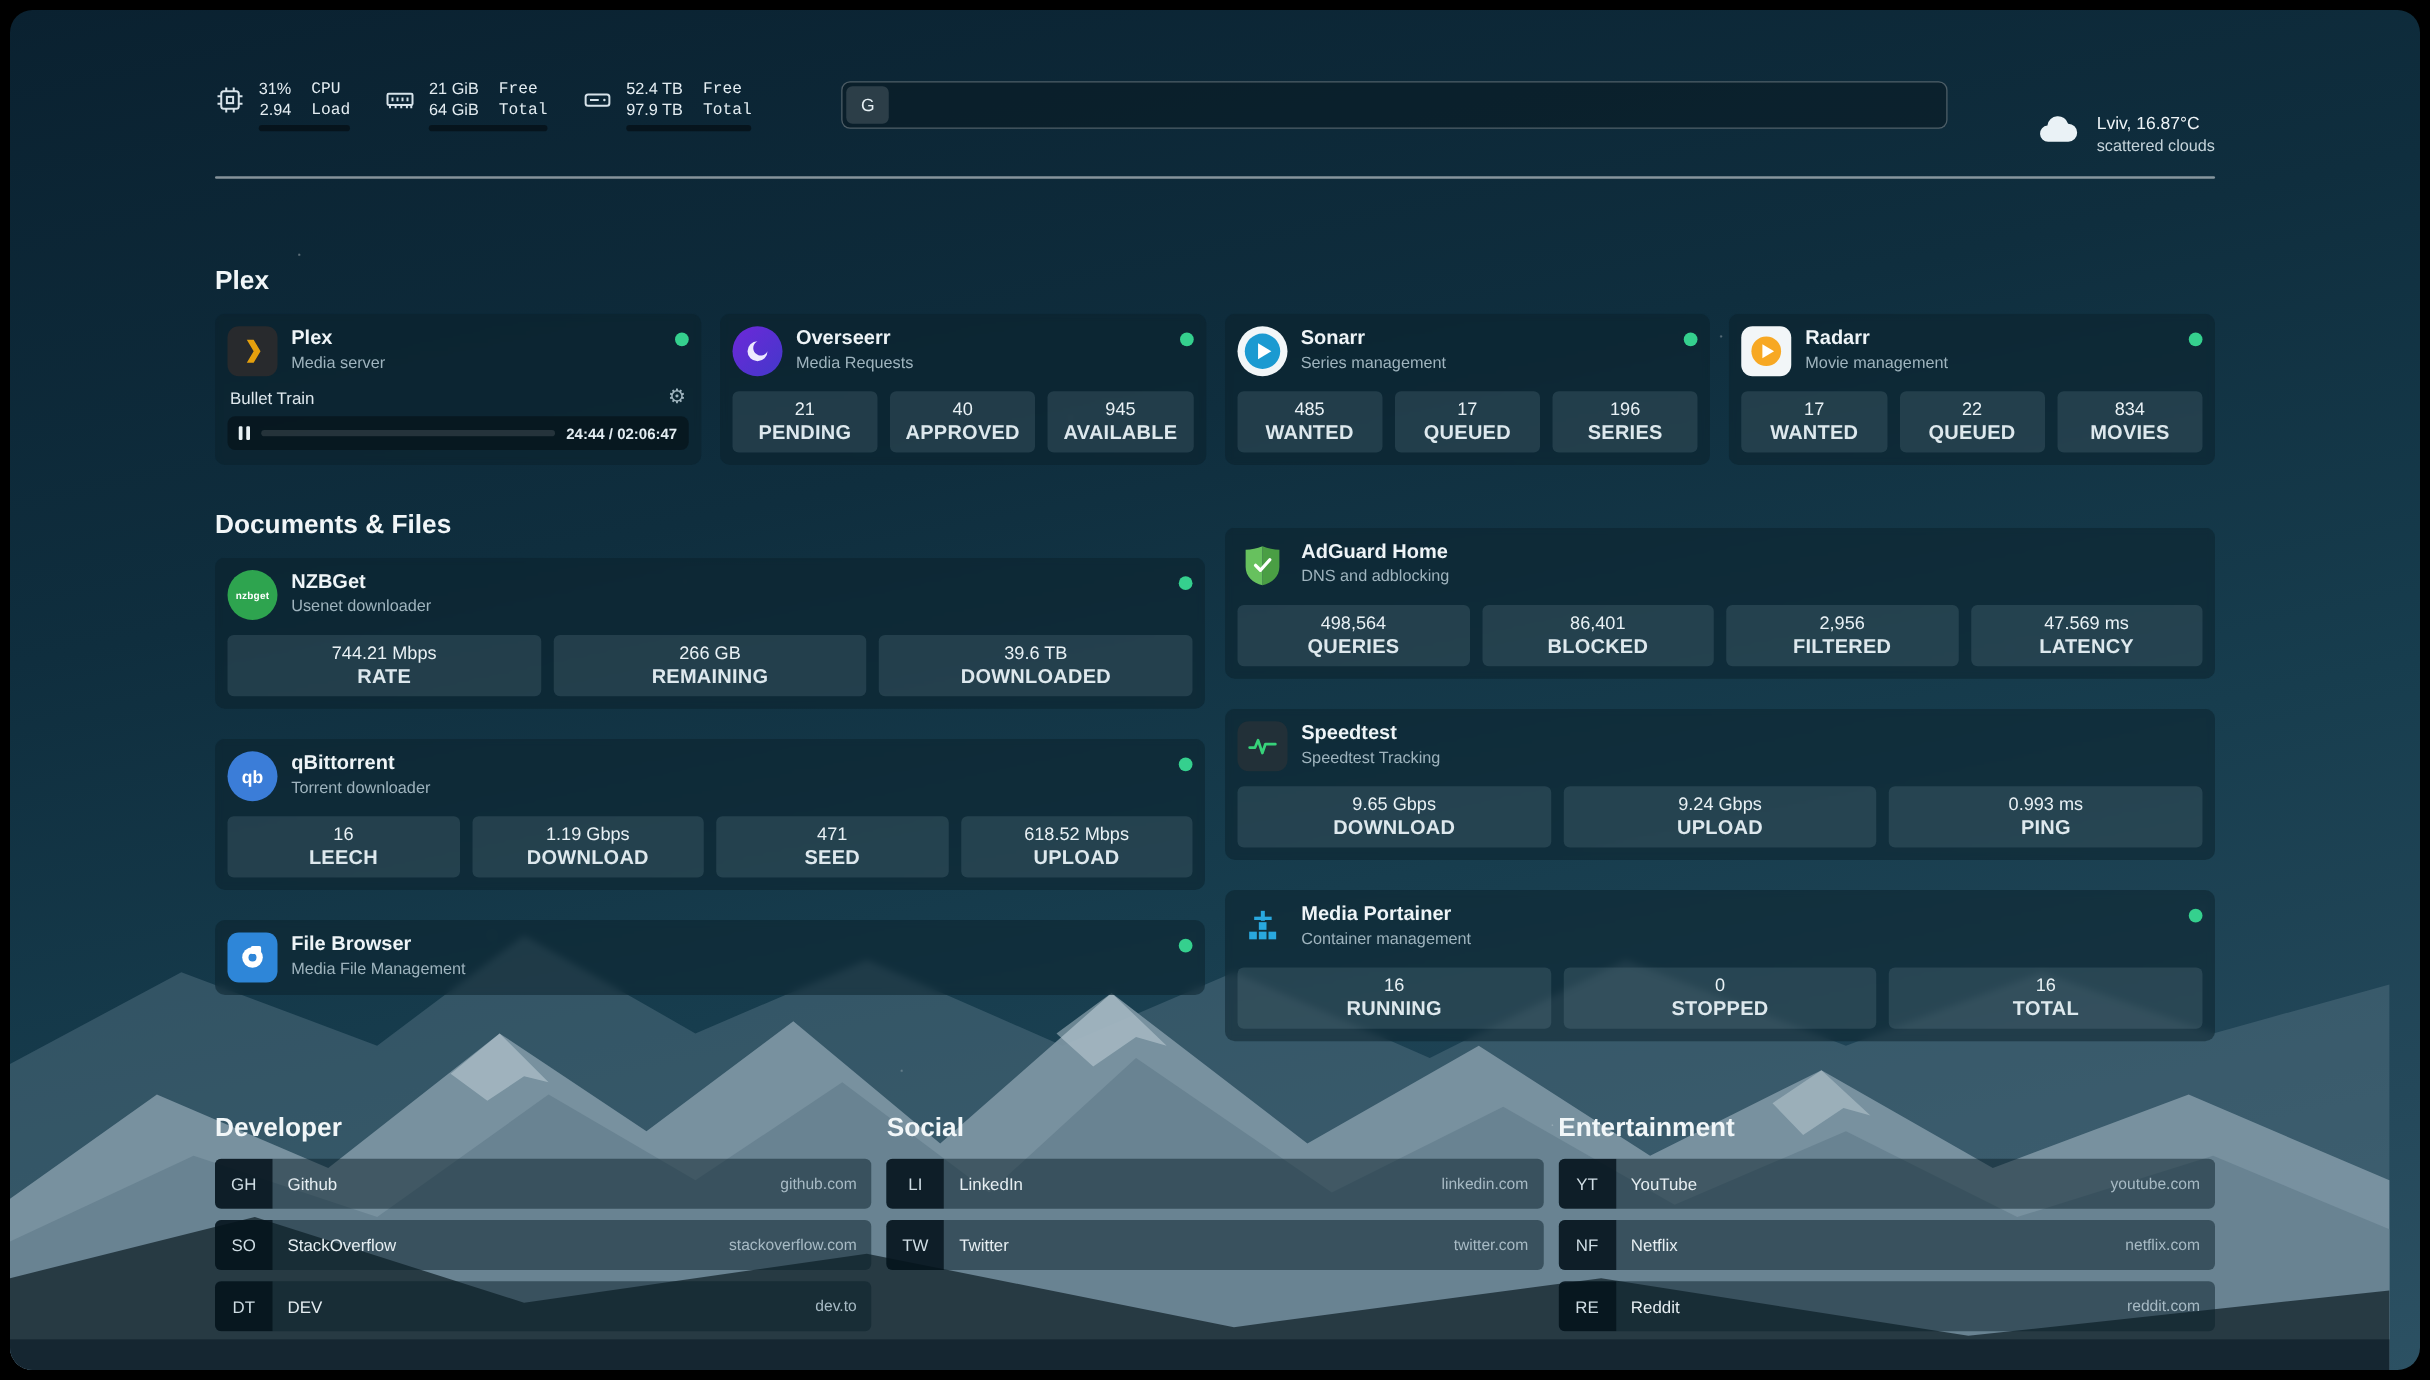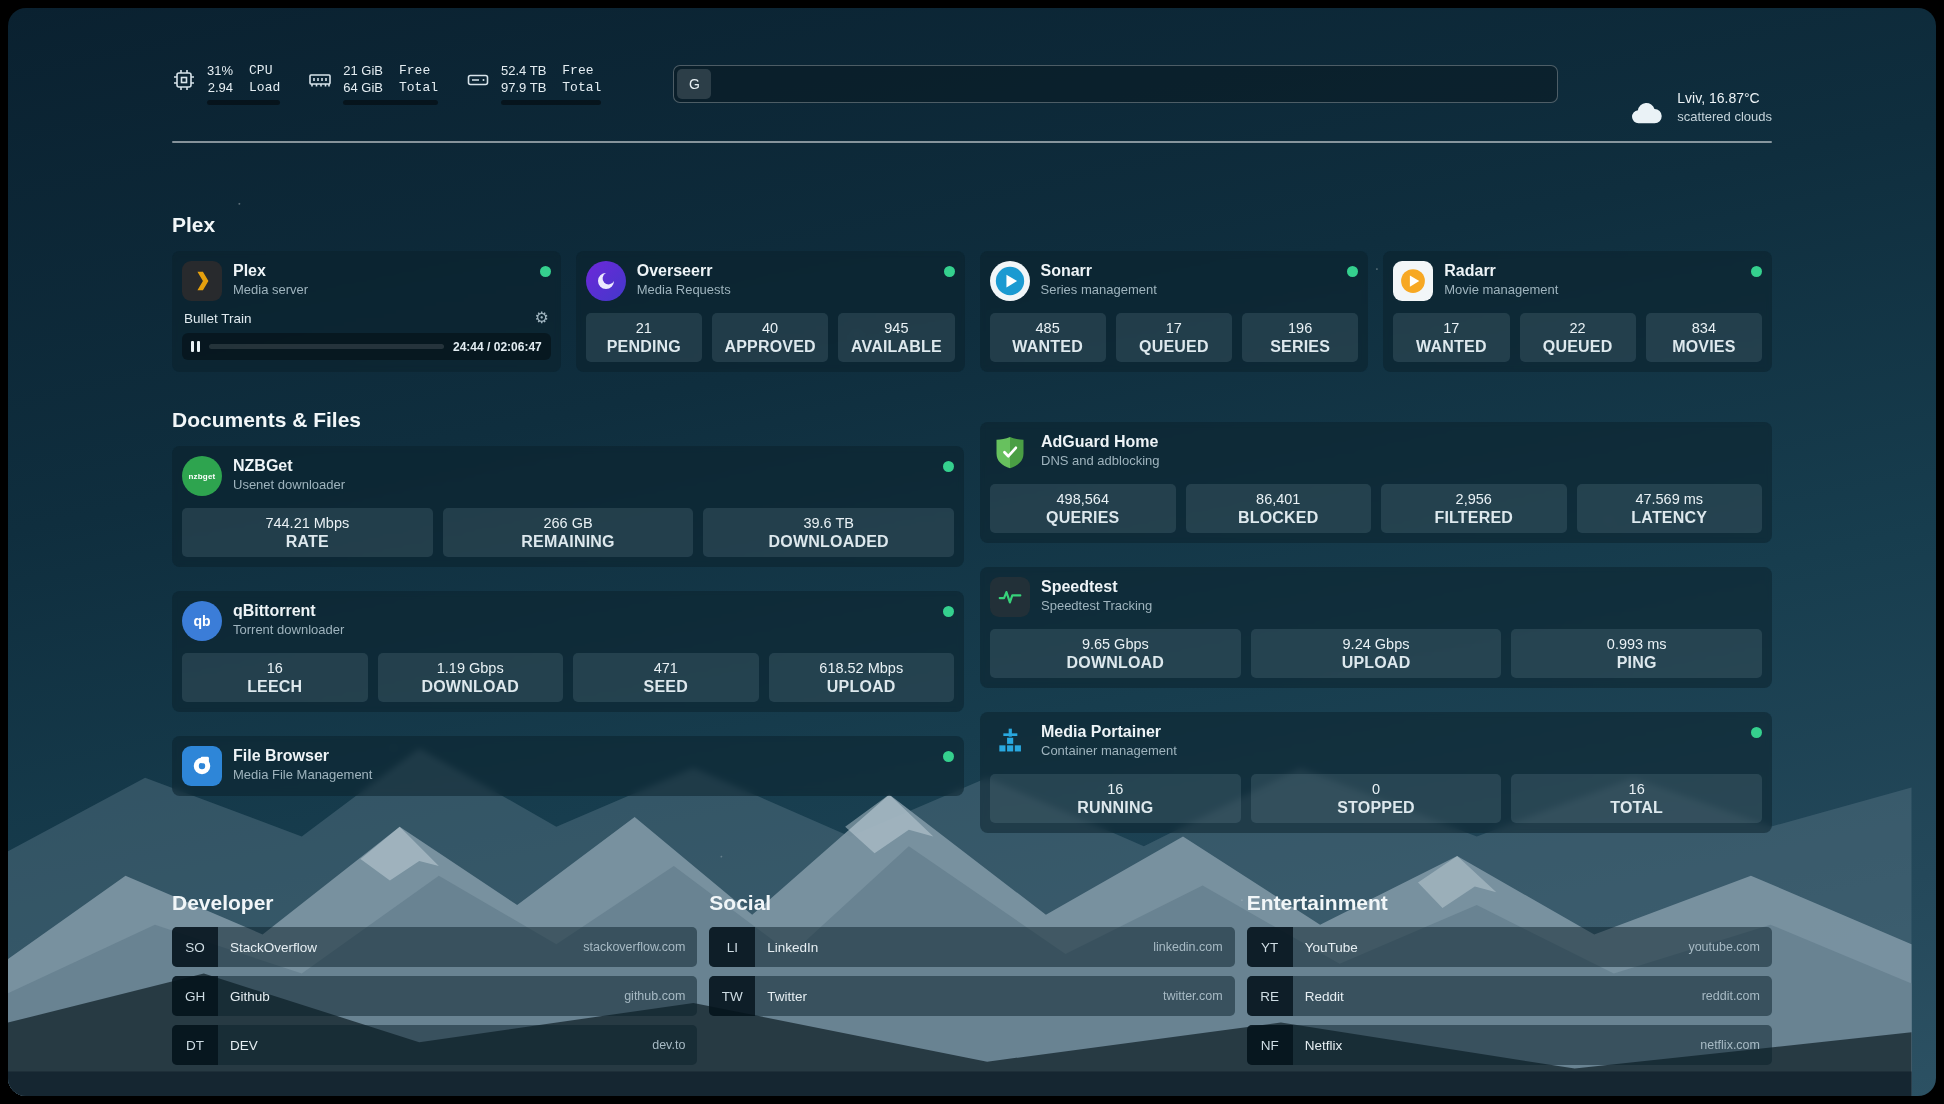--- a/index.html
+++ b/index.html
@@ -28,21 +28,21 @@
   .res-val{text-align:right;}
   .res-lab{color:#e4edf2;font-family:Liberation Mono, monospace;}
   .res-bar{grid-column:1 / span 2;margin-top:4px;height:5px;border-radius:3px;background:rgba(0,0,0,.45);overflow:hidden;}
   .res-fill{height:100%;background:#c9d6dd;border-radius:3px;}
   .search-wrap{flex:1;margin:0 44px;display:flex;align-items:center;background:rgba(8,24,32,.5);
     border:1px solid rgba(255,255,255,.28);border-radius:7px;height:38px;padding:3px;box-sizing:border-box;}
   input.search{flex:1;background:transparent;border:0;outline:0;color:#e8f1f5;font-size:14px;padding:0 12px;}
   input.search::placeholder{color:#93a8b2;}
   .search-btn{width:34px;align-self:stretch;background:rgba(255,255,255,.14);border-radius:5px;color:#e8f1f5;
     display:flex;align-items:center;justify-content:center;font-size:14px;cursor:pointer;}
-  .weather{display:flex;align-items:flex-end;gap:13px;color:#eef4f7;margin-top:47px;}
+  .weather{display:flex;align-items:flex-start;gap:13px;color:#eef4f7;margin-top:47px;}
   .weather-text{line-height:1.35;}
   .weather-loc{font-size:14px;}
   .weather-cond{font-size:13px;color:#c4d3da;}
   .divider{margin-top:16px;height:2px;background:rgba(255,255,255,.5);border-radius:1px;}
 
   
   .section-title{font-size:21px;font-weight:600;color:#f1f6f8;}
   .media-title{margin-top:70px;}
   .media-grid{display:grid;grid-template-columns:repeat(4,1fr);gap:15px;margin-top:14px;}
   .card{background:rgba(9,31,41,.5);border-radius:8px;padding:10px;backdrop-filter:blur(3px);cursor:pointer;}
@@ -468,30 +468,30 @@
         </div>
       </div>
     </div>
 
     <div class="bookmarks">
 
       <div>
         <div class="section-title">Developer</div>
         <div class="bm-list">
           <div class="bm-row">
+            <span class="bm-abbr">GH</span>
+            <span class="bm-name">Github</span>
+            <span class="bm-url">github.com</span>
+          </div>
+          <div class="bm-row">
             <span class="bm-abbr">SO</span>
             <span class="bm-name">StackOverflow</span>
             <span class="bm-url">stackoverflow.com</span>
           </div>
           <div class="bm-row">
-            <span class="bm-abbr">GH</span>
-            <span class="bm-name">Github</span>
-            <span class="bm-url">github.com</span>
-          </div>
-          <div class="bm-row">
             <span class="bm-abbr">DT</span>
             <span class="bm-name">DEV</span>
             <span class="bm-url">dev.to</span>
           </div>
         </div>
       </div>
 
       <div>
         <div class="section-title">Social</div>
         <div class="bm-list">
@@ -510,27 +510,27 @@
 
       <div>
         <div class="section-title">Entertainment</div>
         <div class="bm-list">
           <div class="bm-row">
             <span class="bm-abbr">YT</span>
             <span class="bm-name">YouTube</span>
             <span class="bm-url">youtube.com</span>
           </div>
           <div class="bm-row">
+            <span class="bm-abbr">NF</span>
+            <span class="bm-name">Netflix</span>
+            <span class="bm-url">netflix.com</span>
+          </div>
+          <div class="bm-row">
             <span class="bm-abbr">RE</span>
             <span class="bm-name">Reddit</span>
             <span class="bm-url">reddit.com</span>
           </div>
-          <div class="bm-row">
-            <span class="bm-abbr">NF</span>
-            <span class="bm-name">Netflix</span>
-            <span class="bm-url">netflix.com</span>
-          </div>
         </div>
       </div>
     </div>
 
   </div>
 </div>
 
 </body></html>

